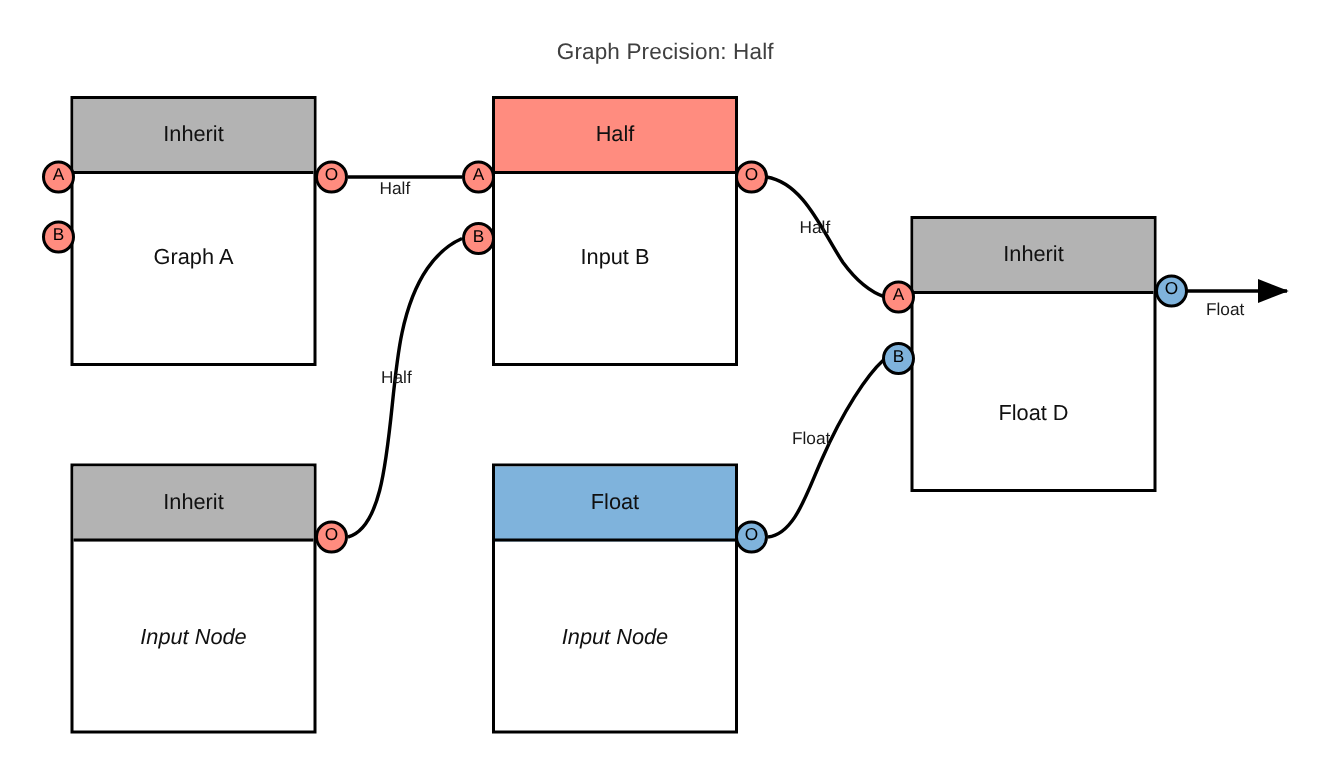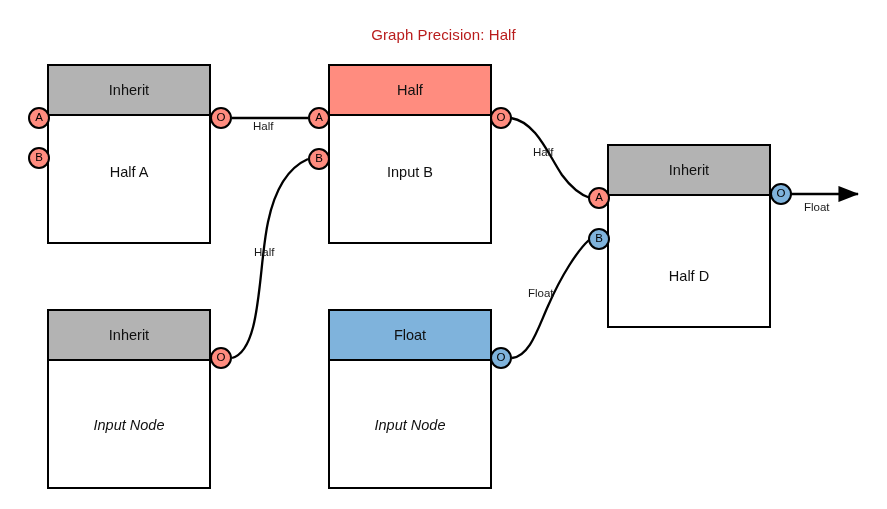--- a/index.html
+++ b/index.html
@@ -26,21 +26,21 @@
     width: 887px;
     height: 509px;
   }
   .graph-title {
     position: absolute;
     left: 0;
     top: 26px;
     width: 887px;
     text-align: center;
     font-size: 15px;
-    color: #b91c1c;
+    color: #404040;
     letter-spacing: 0.1px;
   }
   .node {
     position: absolute;
     box-sizing: border-box;
     border: 2.5px solid #000000;
     background: #ffffff;
   }
   .node-header {
     box-sizing: border-box;
@@ -110,41 +110,41 @@
     <path d="M 511 118 C 536 122, 548 154, 562 175 C 573 190, 584 196, 590 198" fill="none" stroke="#000000" stroke-width="2.3"></path>
 
     <path d="M 512 358 C 530 356, 538 328, 548 306 C 562 274, 578 250, 589 240" fill="none" stroke="#000000" stroke-width="2.3"></path>
 
     <path d="M 790 194 L 858 194" fill="none" stroke="#000000" stroke-width="2.3" marker-end="url(#arrowhead)"></path>
   </svg>
 
   <div class="node" style="left:47px; top:64px; width:164px; height:180px;">
     <div class="node-header" style="background:#b3b3b3;">Inherit</div>
     <div class="node-body">
-      <span class="node-label">Half A</span>
+      <span class="node-label">Graph A</span>
     </div>
   </div>
   <div class="port salmon" style="left:28px; top:107px;">A</div>
   <div class="port salmon" style="left:28px; top:147px;">B</div>
   <div class="port salmon" style="left:210px; top:107px;">O</div>
 
   <div class="node" style="left:328px; top:64px; width:164px; height:180px;">
     <div class="node-header" style="background:#ff8c7f;">Half</div>
     <div class="node-body">
       <span class="node-label">Input B</span>
     </div>
   </div>
   <div class="port salmon" style="left:308px; top:107px;">A</div>
   <div class="port salmon" style="left:308px; top:148px;">B</div>
   <div class="port salmon" style="left:490px; top:107px;">O</div>
 
   <div class="node" style="left:607px; top:144px; width:164px; height:184px;">
     <div class="node-header" style="background:#b3b3b3;">Inherit</div>
     <div class="node-body">
-      <span class="node-label deep">Half D</span>
+      <span class="node-label deep">Float D</span>
     </div>
   </div>
   <div class="port salmon" style="left:588px; top:187px;">A</div>
   <div class="port blue" style="left:588px; top:228px;">B</div>
   <div class="port blue" style="left:770px; top:183px;">O</div>
 
   <div class="node" style="left:47px; top:309px; width:164px; height:180px;">
     <div class="node-header" style="background:#b3b3b3;">Inherit</div>
     <div class="node-body">
       <span class="node-label shallow">Input Node</span>

